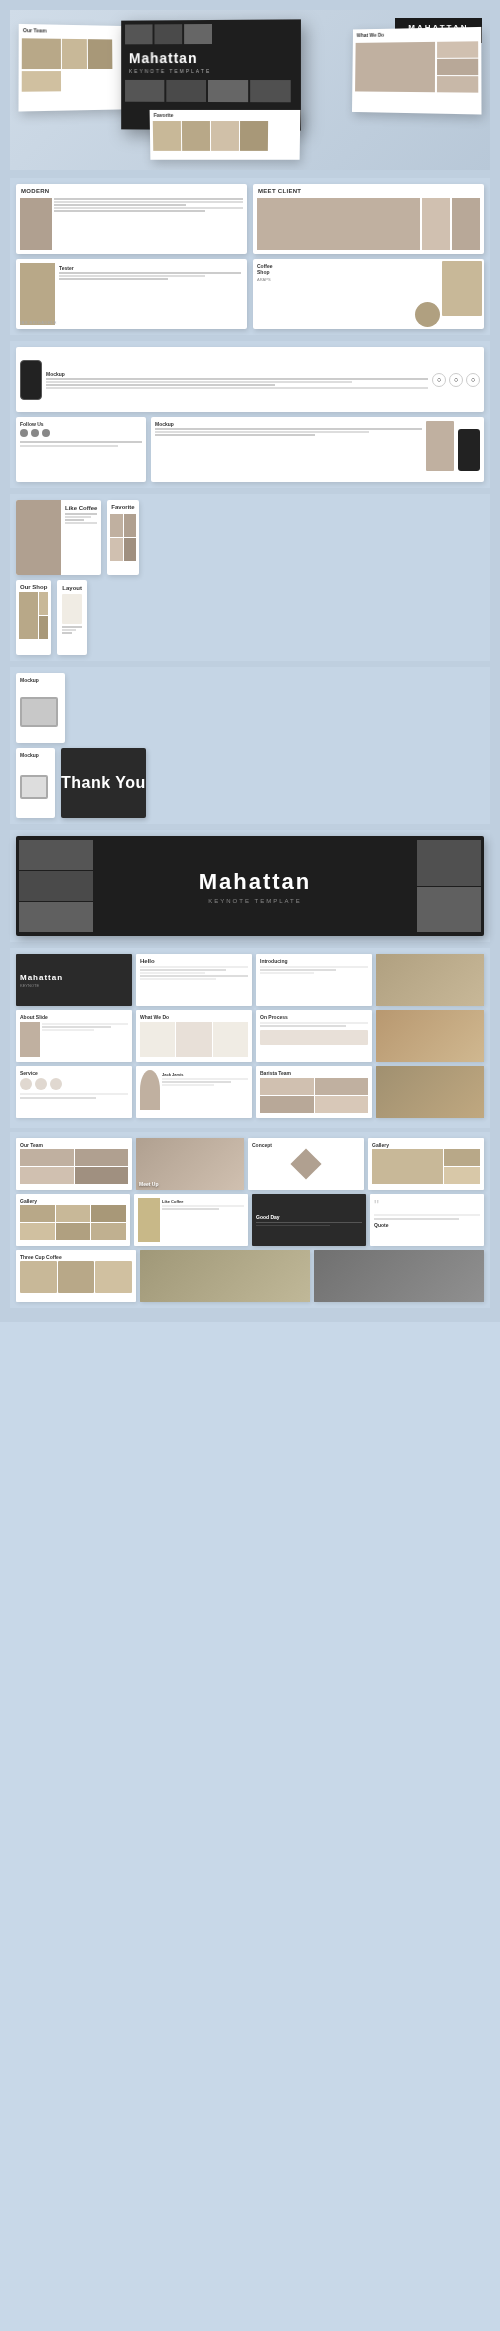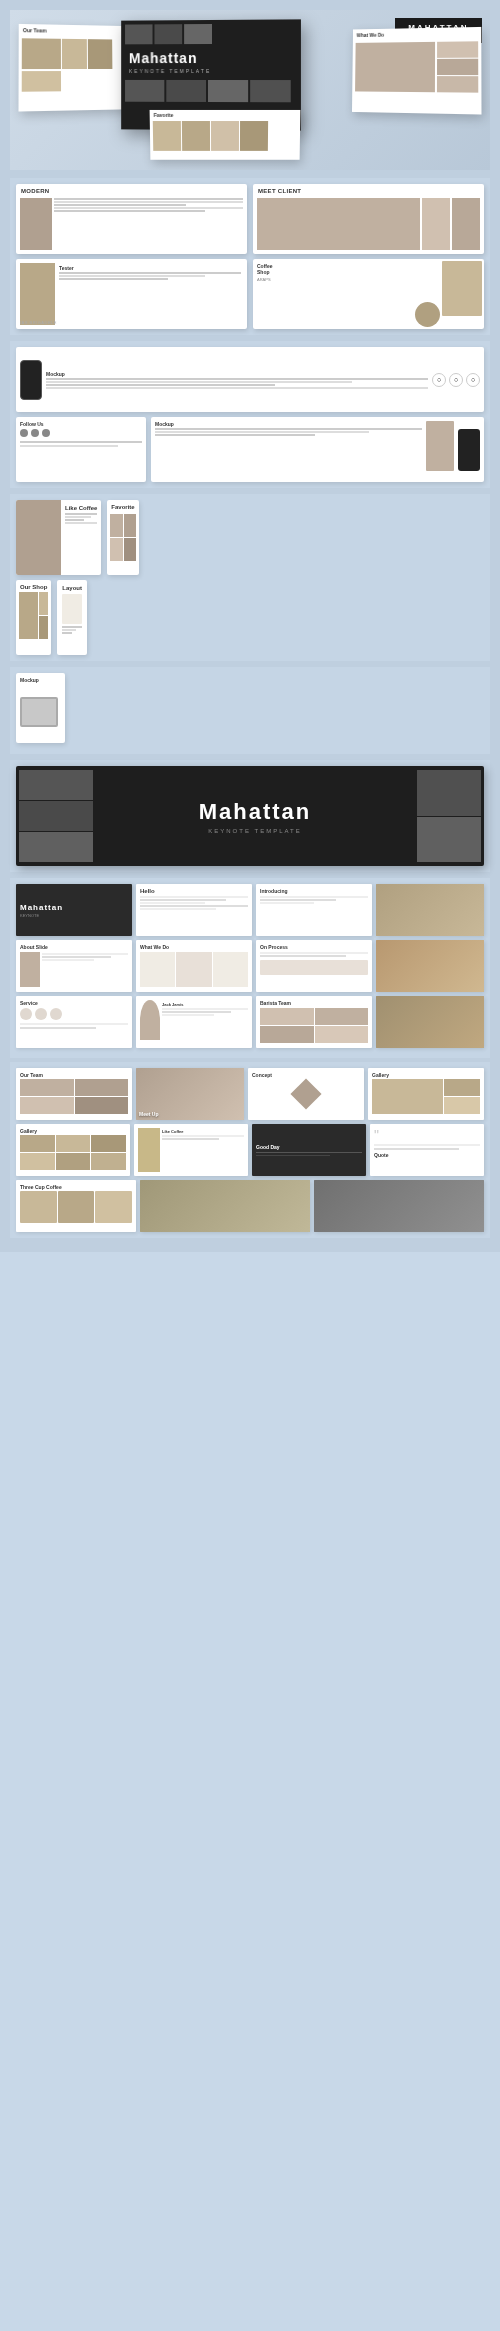--- a/index.html
+++ b/index.html
@@ -281,20 +281,39 @@
             <div style="height:2px; background:#ccc; width:50%;"></div>
           </div>
         </div>
       </div>
 
       <div style="height:70px; background:#b0a090; border-radius:2px; box-shadow:1px 2px 5px rgba(0,0,0,0.12); overflow:hidden; position:relative;">
 
         <div style="width:100%; height:100%; background:linear-gradient(135deg, #a09080 0%, #c0b0a0 50%, #908070 100%);"></div>
       </div>
     </div>
+    <div class="two-col">
+
+      <div style="height:70px; background:white; border-radius:2px; box-shadow:1px 2px 5px rgba(0,0,0,0.12); overflow:hidden; padding:4px; display:flex; flex-direction:column;">
+        <div style="font-size:5px; font-weight:bold; color:#333; margin-bottom:2px;">Mockup</div>
+        <div style="flex:1; display:flex; gap:3px;">
+          <div style="width:28px; height:24px; background:#ddd; border-radius:2px; border:2px solid #aaa; align-self:center;"></div>
+          <div style="flex:1; display:flex; flex-direction:column; gap:1px;">
+            <div style="height:2px; background:#ccc;"></div>
+            <div style="height:2px; background:#ddd; width:80%;"></div>
+            <div style="height:2px; background:#ccc; width:60%;"></div>
+            <div style="height:2px; background:#ddd;"></div>
+          </div>
+        </div>
+      </div>
+
+      <div style="height:70px; background:#2a2a2a; border-radius:2px; box-shadow:1px 2px 5px rgba(0,0,0,0.2); overflow:hidden; display:flex; align-items:center; justify-content:center;">
+        <div style="font-size:16px; font-weight:bold; color:white; letter-spacing:0.5px;">Thank You</div>
+      </div>
+    </div>
   </div>
 
   <div style="background:#c5d5e5; padding:6px; margin-bottom:6px;">
     <div style="height:100px; background:#1e1e1e; border-radius:2px; box-shadow:2px 3px 10px rgba(0,0,0,0.3); overflow:hidden; display:flex;">
 
       <div style="width:80px; display:flex; flex-direction:column; gap:1px; padding:4px 3px;">
         <div style="flex:1; background:#555;"></div>
         <div style="flex:1; background:#4a4a4a;"></div>
         <div style="flex:1; background:#606060;"></div>
       </div>

